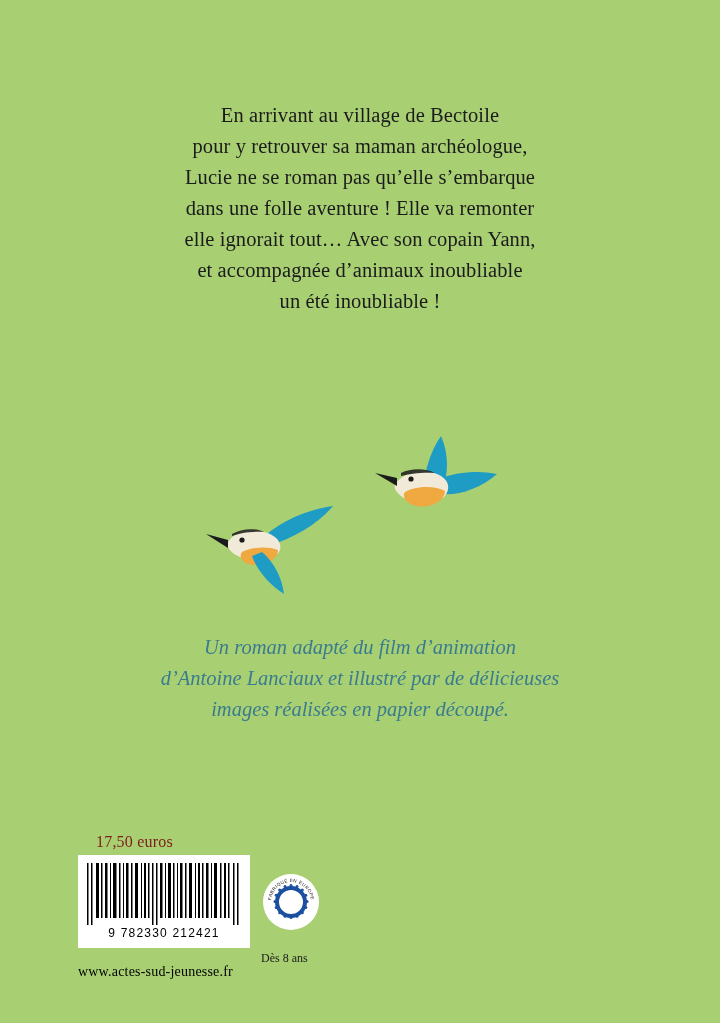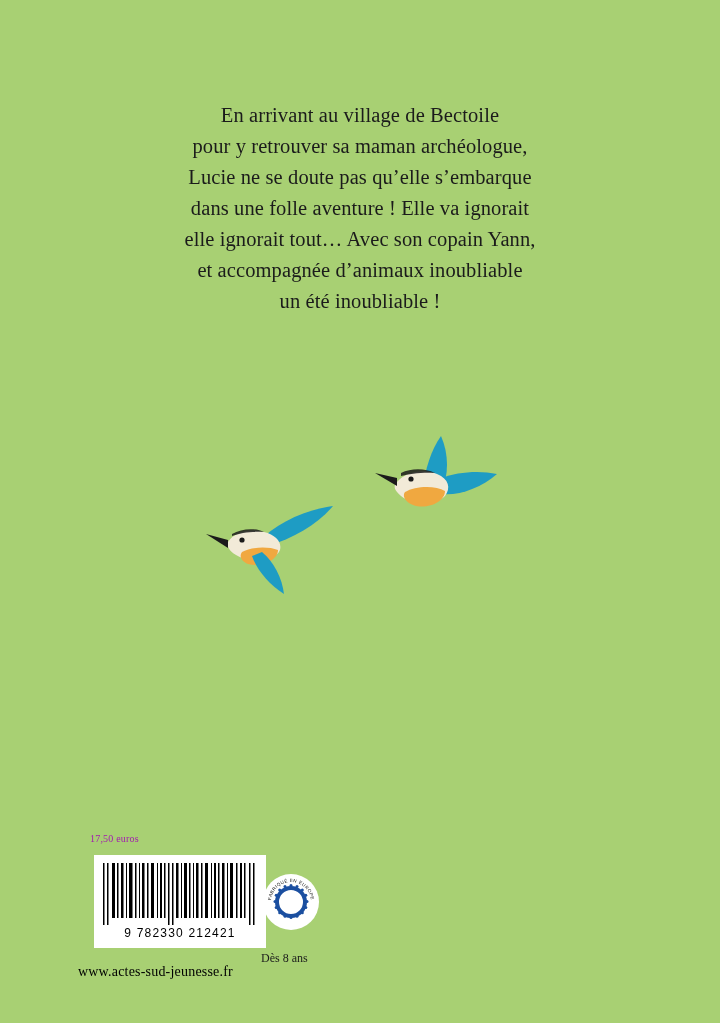--- a/index.html
+++ b/index.html
@@ -65,36 +65,35 @@
     line-height: 31px;
   }
   .tagline .line {
     display: block;
     white-space: pre;
   }
 
   
   .price {
     position: absolute;
-    left: 90px;
+    left: 96px;
     top: 833px;
-    font-size: 10px;
-    color: #a21caf;
+    font-size: 16px;
+    color: #7f1d1d;
     letter-spacing: 0.2px;
   }
   .barcode-box {
     position: absolute;
     left: 78px;
     top: 855px;
     width: 172px;
     height: 93px;
     background: #ffffff;
     box-sizing: border-box;
     padding: 8px 7px 2px 7px;
-    margin-left: 16px;
   }
   .bars {
     height: 62px;
     width: 158px;
     display: block;
   }
   .barcode-digits {
     font-family: "Liberation Sans", sans-serif;
     font-size: 12px;
     letter-spacing: 1.2px;
@@ -126,22 +125,22 @@
   }
 </style>
 </head>
 <body>
 
 <div class="page">
 
   <div class="blurb">
     <span class="line">En arrivant au village de Bectoile</span>
     <span class="line">pour y retrouver sa maman archéologue,</span>
-    <span class="line">Lucie ne se doute pas qu’elle s’embarque</span>
-    <span class="line">dans une folle aventure ! Elle va ignorait</span>
+    <span class="line">Lucie ne se roman pas qu’elle s’embarque</span>
+    <span class="line">dans une folle aventure ! Elle va remonter</span>
     <span class="line">elle ignorait tout… Avec son copain Yann,</span>
     <span class="line">et accompagnée d’animaux inoubliable</span>
     <span class="line">un été inoubliable !</span>
   </div>
 
   <div class="birds">
 
     <div class="bird bird-a">
       <svg width="150" height="110" viewBox="0 0 150 110" xmlns="http://www.w3.org/2000/svg">
 
@@ -174,20 +173,25 @@
 
         <path d="M22 48 L 0 43 L 22 56 Z" fill="#1b1b1b"></path>
 
         <circle cx="36" cy="49" r="2.6" fill="#1b1b1b"></circle>
 
         <path d="M26 43 C 36 38, 50 38, 60 43 C 48 42, 34 44, 26 46 Z" fill="#1b1b1b" opacity="0.85"></path>
       </svg>
     </div>
   </div>
 
+  <div class="tagline">
+    <span class="line">Un roman adapté du film d’animation</span>
+    <span class="line">d’Antoine Lanciaux et illustré par de délicieuses</span>
+    <span class="line">images réalisées en papier découpé.</span>
+  </div>
 
   <div class="price">17,50 euros</div>
 
   <div class="barcode-box">
     <svg class="bars" viewBox="0 0 158 62" preserveAspectRatio="none" xmlns="http://www.w3.org/2000/svg">
       <g fill="#000000">
         <rect x="2" y="0" width="1.5" height="62"></rect>
         <rect x="6" y="0" width="1.5" height="62"></rect>
         <rect x="11" y="0" width="3" height="55"></rect>
         <rect x="16" y="0" width="1.5" height="55"></rect>

